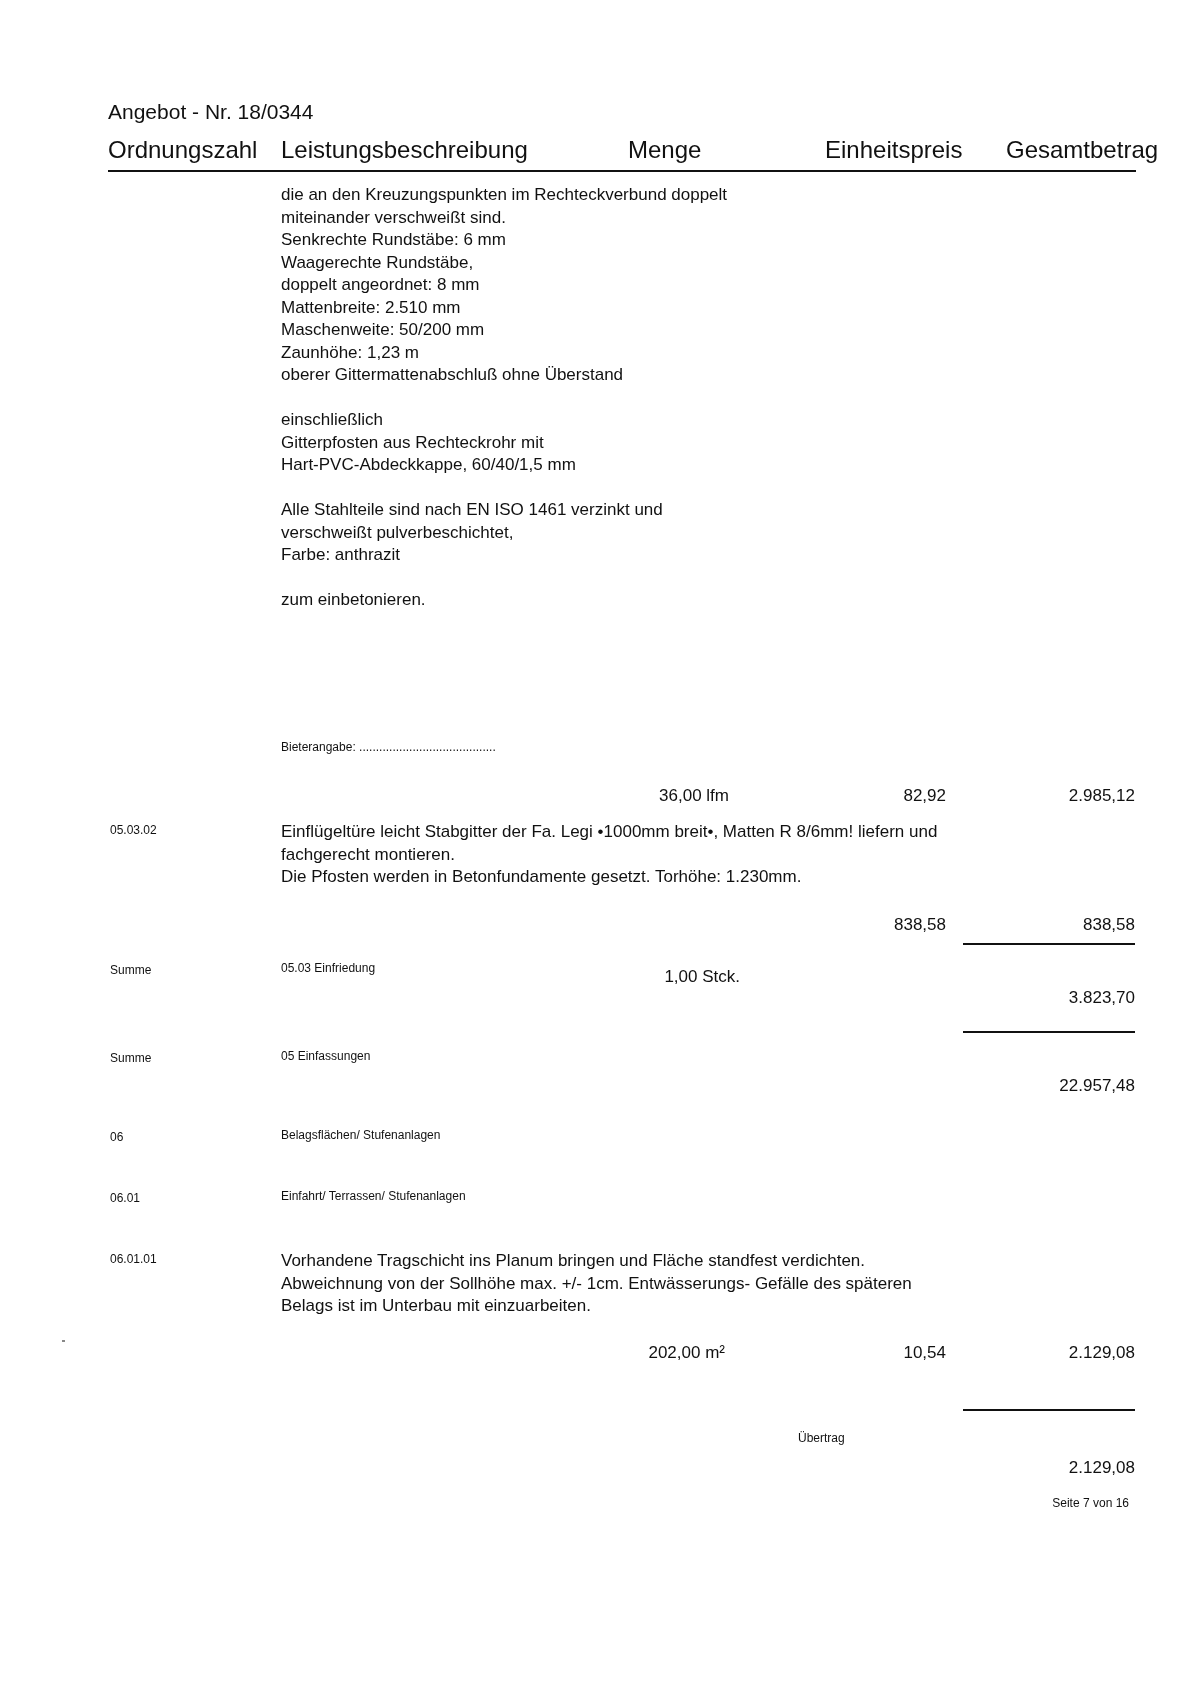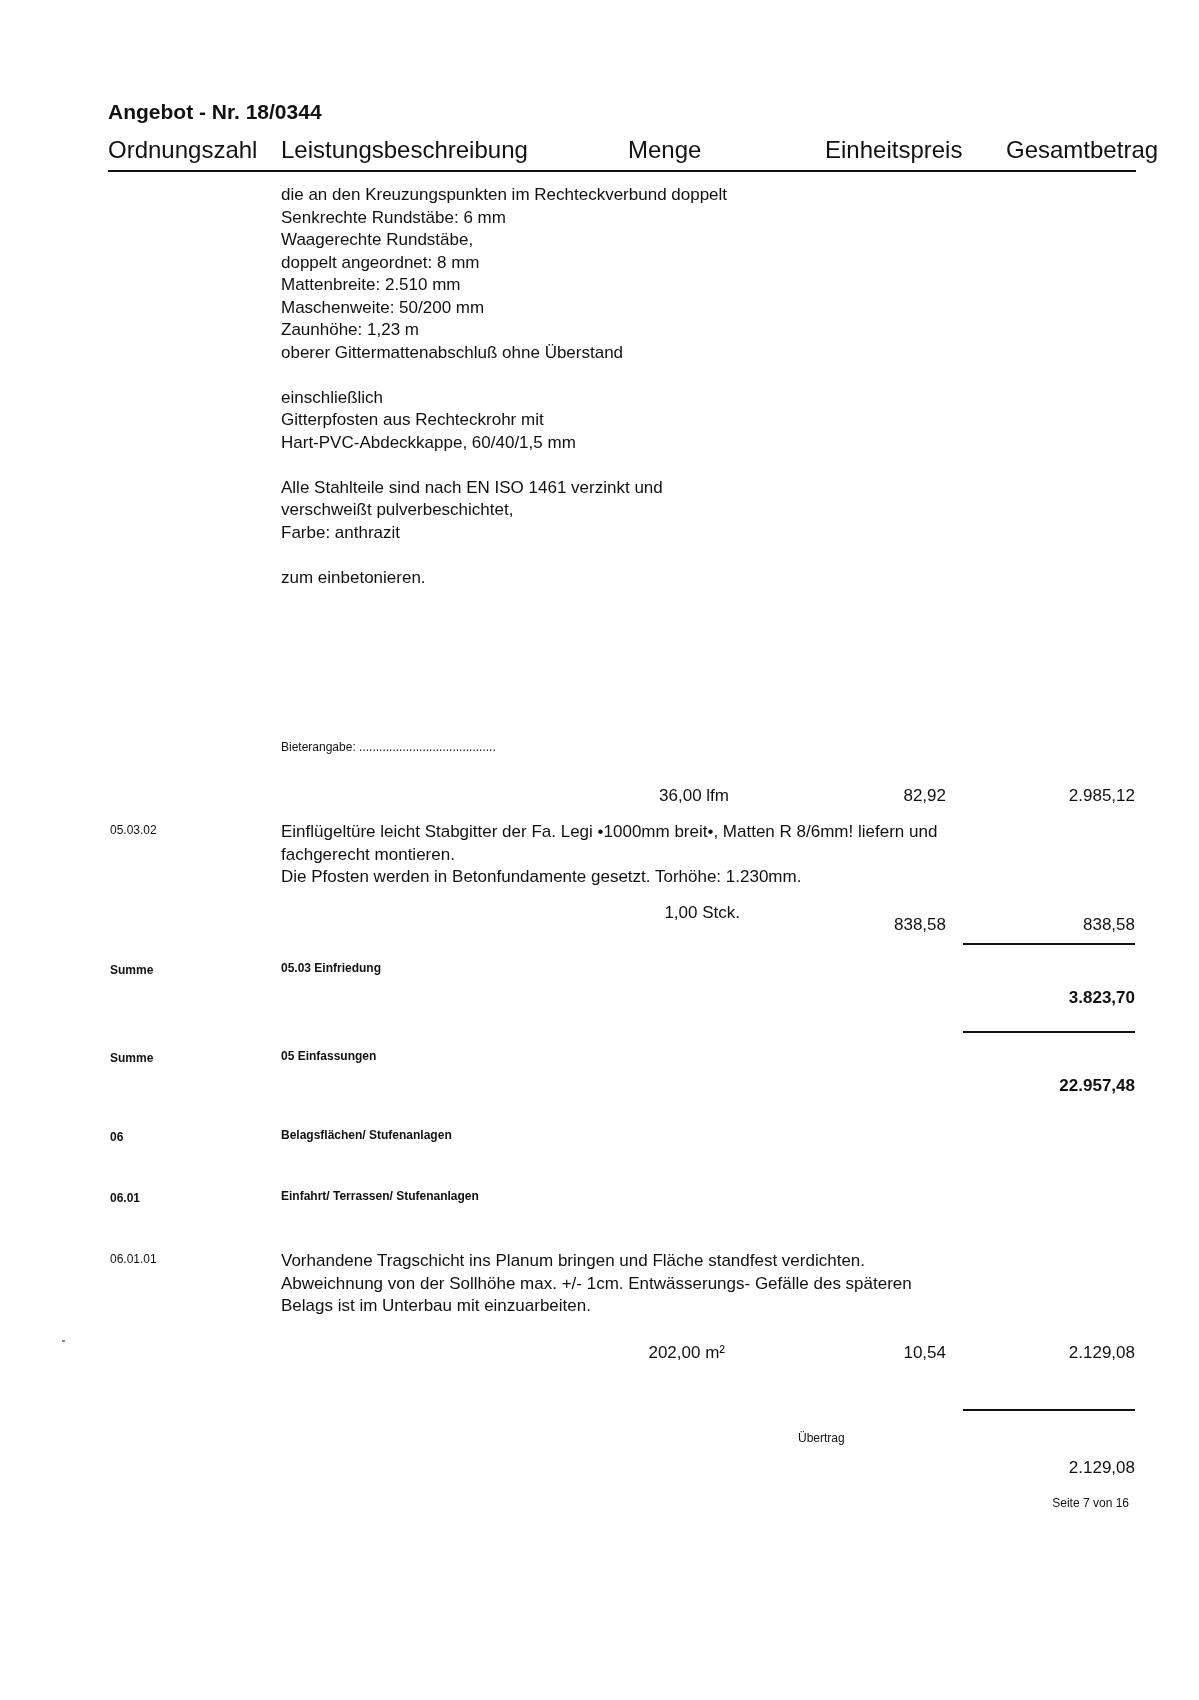--- a/index.html
+++ b/index.html
@@ -5,38 +5,39 @@
   html, body { margin: 0; padding: 0; background: #ffffff; }
   body { width: 1199px; height: 1700px; position: relative; overflow: hidden;
          font-family: "Liberation Sans", sans-serif; color: #111; }
   .abs { position: absolute; white-space: nowrap; }
   .title { left: 108px; top: 100px; font-size: 21px; font-weight: bold; }
   .hdr { top: 136px; font-size: 24px; }
   .hdr-rule { position: absolute; left: 108px; width: 1028px; top: 170px; height: 2px; background: #111; }
   .desc { left: 281px; font-size: 17px; line-height: 22.5px; }
   .txt { font-size: 12px; }
   .num { font-size: 17px; text-align: right; margin-top: 27px; }
-  .bold { font-weight: bold; }
+  .bold { font-weight: normal; }
   .rule { position: absolute; height: 2px; background: #111; left: 963px; width: 172px; }
   .mark { position: absolute; left: 62px; top: 1340px; width: 3px; height: 2px; background: #888; }
 </style>
 </head>
 <body>
 
 <div class="abs title bold">Angebot - Nr. 18/0344</div>
 
 <div class="abs hdr" style="left:108px">Ordnungszahl</div>
 <div class="abs hdr" style="left:281px">Leistungsbeschreibung</div>
 <div class="abs hdr" style="left:628px">Menge</div>
 <div class="abs hdr" style="left:825px">Einheitspreis</div>
 <div class="abs hdr" style="left:1006px">Gesamtbetrag</div>
 <div class="hdr-rule"></div>
 
 <div class="abs desc" style="top:184px">
   <div>die an den Kreuzungspunkten im Rechteckverbund doppelt</div>
+  <div>miteinander verschweißt sind.</div>
   <div>Senkrechte Rundstäbe: 6 mm</div>
   <div>Waagerechte Rundstäbe,</div>
   <div>doppelt angeordnet: 8 mm</div>
   <div>Mattenbreite: 2.510 mm</div>
   <div>Maschenweite: 50/200 mm</div>
   <div>Zaunhöhe: 1,23 m</div>
   <div>oberer Gittermattenabschluß ohne Überstand</div>
   <div style="height:22.5px"></div>
   <div>einschließlich</div>
   <div>Gitterpfosten aus Rechteckrohr mit</div>
@@ -54,21 +55,21 @@
 <div class="abs num" style="right:470px; top:759px">36,00 lfm</div>
 <div class="abs num" style="right:253px; top:759px">82,92</div>
 <div class="abs num" style="right:64px; top:759px">2.985,12</div>
 
 <div class="abs txt" style="left:110px; top:823px">05.03.02</div>
 <div class="abs desc" style="top:821px">
   <div>Einflügeltüre leicht Stabgitter der Fa. Legi •1000mm breit•, Matten R 8/6mm! liefern und</div>
   <div>fachgerecht montieren.</div>
   <div>Die Pfosten werden in Betonfundamente gesetzt. Torhöhe: 1.230mm.</div>
 </div>
-<div class="abs num" style="right:459px; top:876px">1,00 Stck.</div>
+<div class="abs num" style="right:459px; top:940px">1,00 Stck.</div>
 <div class="abs num" style="right:253px; top:888px">838,58</div>
 <div class="abs num" style="right:64px; top:888px">838,58</div>
 
 <div class="rule" style="top:943px"></div>
 <div class="abs txt bold" style="left:110px; top:963px">Summe</div>
 <div class="abs txt bold" style="left:281px; top:961px">05.03 Einfriedung</div>
 <div class="abs num bold" style="right:64px; top:961px">3.823,70</div>
 
 <div class="rule" style="top:1031px"></div>
 <div class="abs txt bold" style="left:110px; top:1051px">Summe</div>

